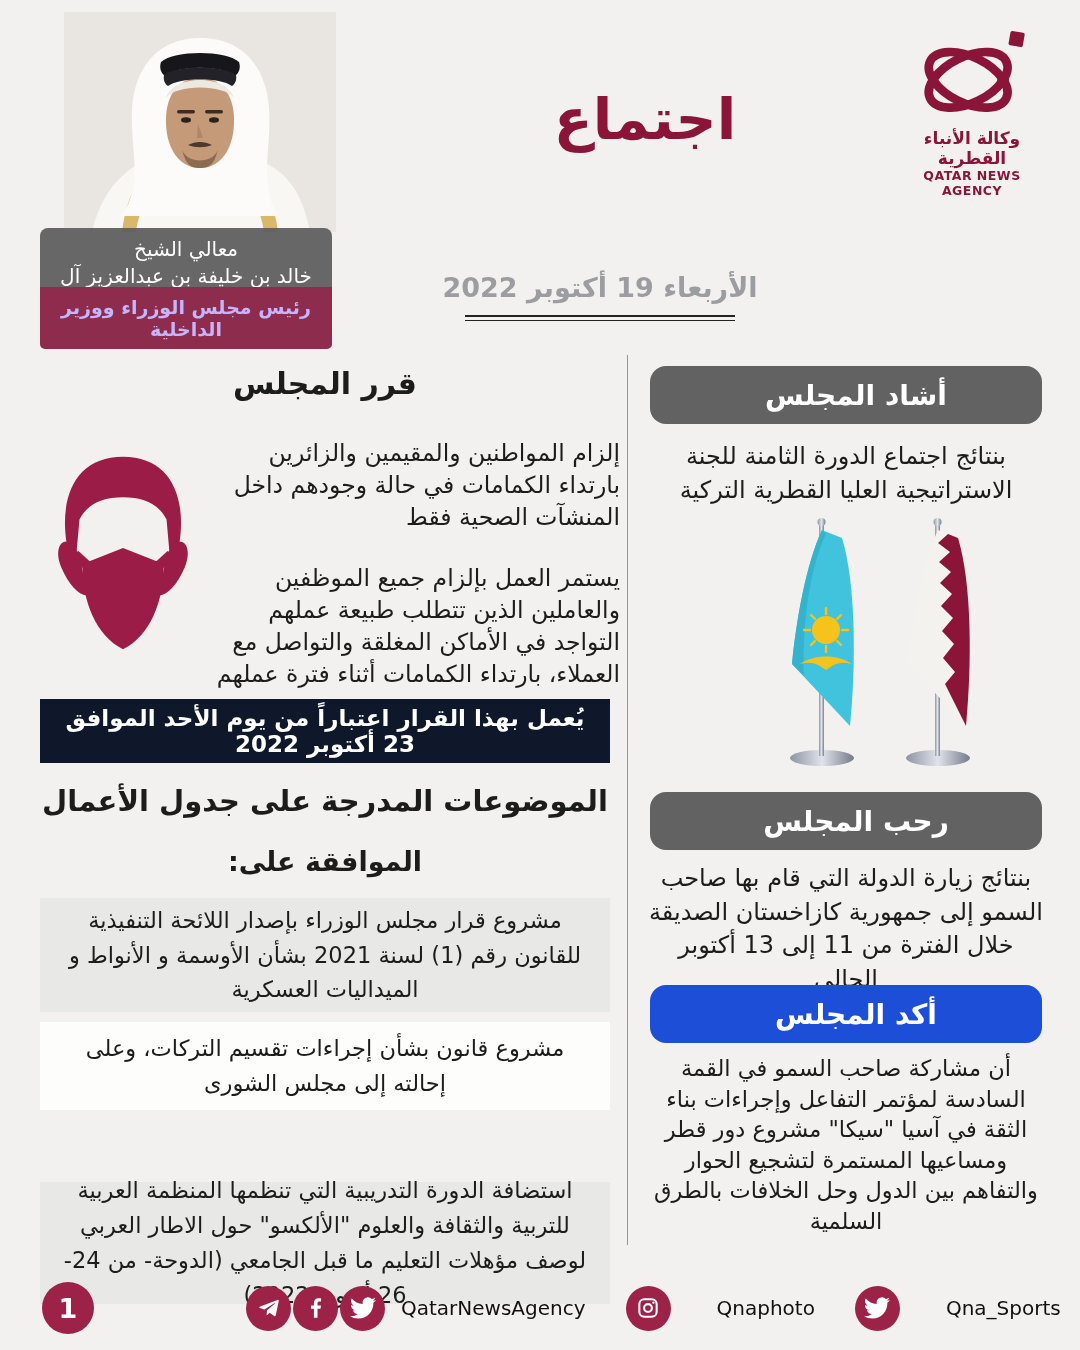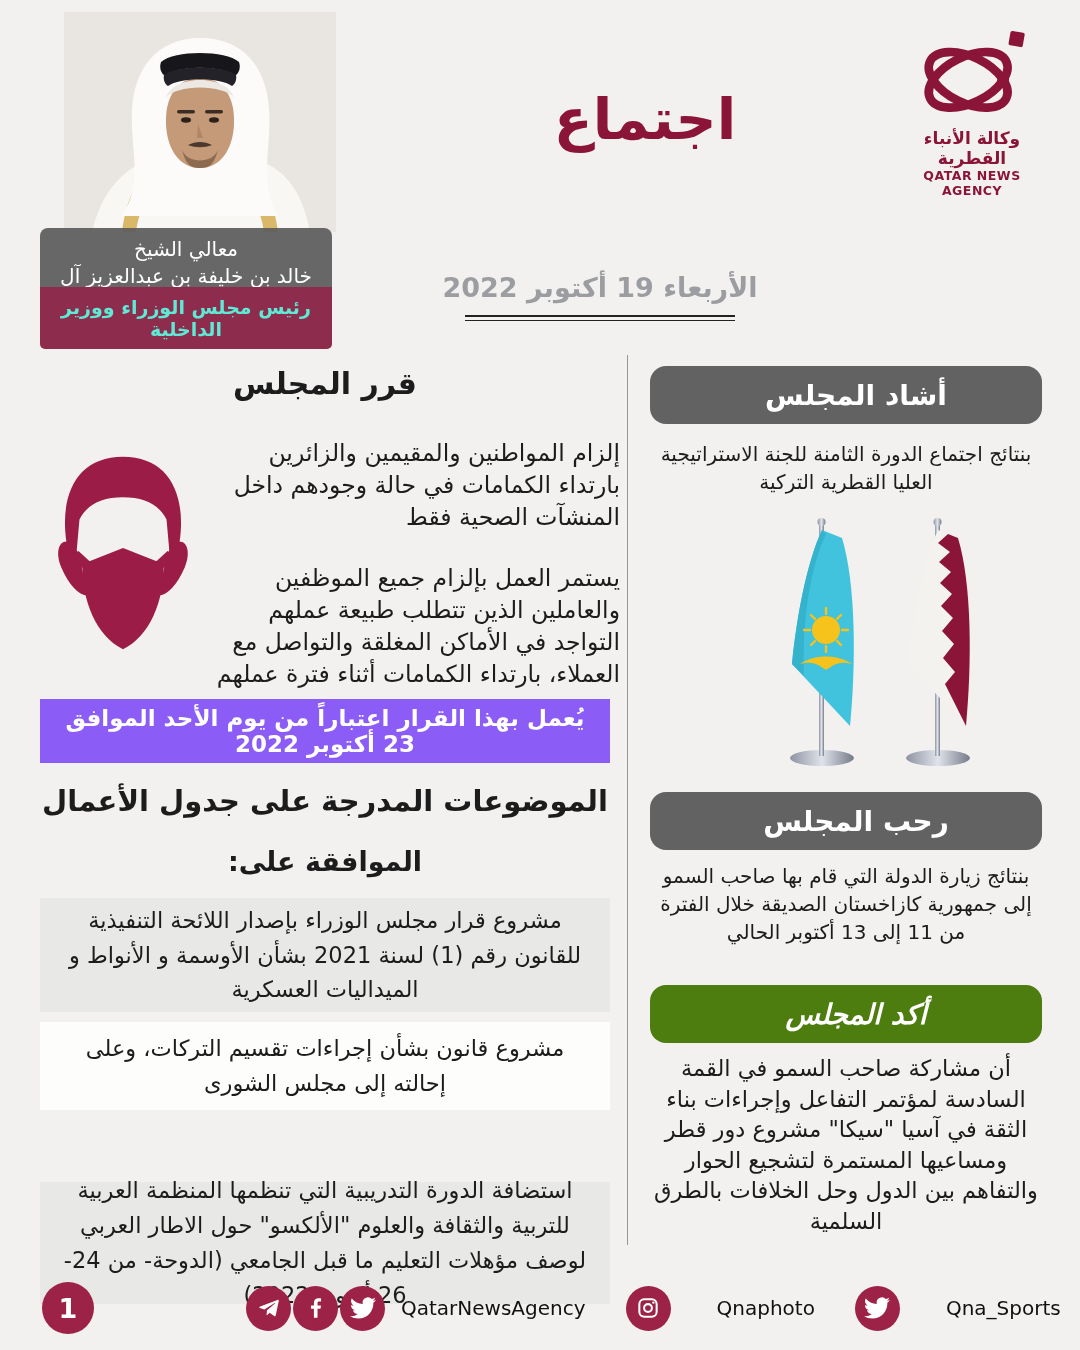--- a/index.html
+++ b/index.html
@@ -12,21 +12,21 @@
   .abs { position:absolute; }
 
   
   .photo-wrap { left:64px; top:12px; width:272px; height:220px; background:#e9e6e2; }
   .caption-box {
     left:40px; top:228px; width:292px; background:rgba(93,92,94,0.93);
     color:#fff; text-align:center; padding:8px 6px 10px; border-radius:8px 8px 0 0;
     direction:rtl; line-height:1.35; font-size:20px;
   }
   .caption-role {
-    left:40px; top:287px; width:292px; background:#8e2c4e; color:#5eead4;
+    left:40px; top:287px; width:292px; background:#8e2c4e; color:#c4b5fd;
     text-align:center; padding:9px 4px; font-size:19px; font-weight:bold;
     border-radius:0 0 5px 5px; direction:rtl;
   }
   .qna-logo { right:28px; top:26px; width:160px; text-align:center; }
   .qna-logo .mark { width:118px; height:100px; margin:0 auto; }
   .qna-logo .ar { color:#8a1538; font-weight:bold; font-size:17px; direction:rtl; margin-top:2px; }
   .qna-logo .en { color:#8a1538; font-weight:bold; font-size:12.5px; letter-spacing:.5px; }
 
   .main-title {
     left:380px; top:78px; width:530px; text-align:center; direction:rtl;
@@ -46,21 +46,21 @@
 
   .h-left { left:40px; width:570px; text-align:center; direction:rtl; font-weight:bold; }
   .decided-heading { top:366px; font-size:30px; }
   .mask-wrap { left:42px; top:446px; width:162px; height:222px; }
   .decided-text {
     left:205px; top:437px; width:415px; direction:rtl; text-align:right;
     font-size:23.5px; line-height:1.37;
   }
   .decided-text p + p { margin-top:28px; }
   .effective-banner {
-    left:40px; top:699px; width:570px; min-height:64px; background:#8b5cf6;
+    left:40px; top:699px; width:570px; min-height:64px; background:#0f172a;
     color:#fff; direction:rtl; text-align:center; font-size:23px; font-weight:bold;
     display:flex; align-items:center; justify-content:center; padding:6px 10px;
   }
   .agenda-heading { top:784px; font-size:29px; }
   .agenda-sub { top:846px; font-size:27px; }
   .agenda-box {
     left:40px; width:570px; direction:rtl; text-align:center;
     font-size:22.5px; line-height:1.55; display:flex; align-items:center;
     justify-content:center; padding:10px 16px;
   }
@@ -69,27 +69,27 @@
   .box1 { top:898px; height:114px; }
   .box2 { top:1022px; height:88px; }
   .box3 { top:1182px; height:122px; }
 
   .r-banner {
     left:650px; width:392px; height:58px; border-radius:16px;
     color:#fff; font-weight:bold; font-size:28px; direction:rtl;
     display:flex; align-items:center; justify-content:center;padding-left:20px;
   }
   .r-banner.gray { background:#626262; }
-  .r-banner.maroon { background:#4d7c0f;font-style:italic; }
+  .r-banner.maroon { background:#1d4ed8; }
   .b-praised { top:366px; }
   .b-welcomed { top:792px; }
   .b-affirmed { top:985px; }
   .r-text {
     left:648px; width:396px; direction:rtl; text-align:center;
-    font-size:20px; line-height:1.4;
+    font-size:24px; line-height:1.4;
   }
   .t-praised { top:440px; }
   .t-welcomed { top:862px; }
   .t-affirmed { top:1053px; font-size:22.5px; line-height:1.36; }
   .flags-wrap { left:742px; top:512px; width:285px; height:272px; }
 
   
   .page-circle {
     left:42px; top:1282px; width:52px; height:52px; border-radius:50%;
     background:#9c2247; color:#fff; font-weight:bold; font-size:27px;

